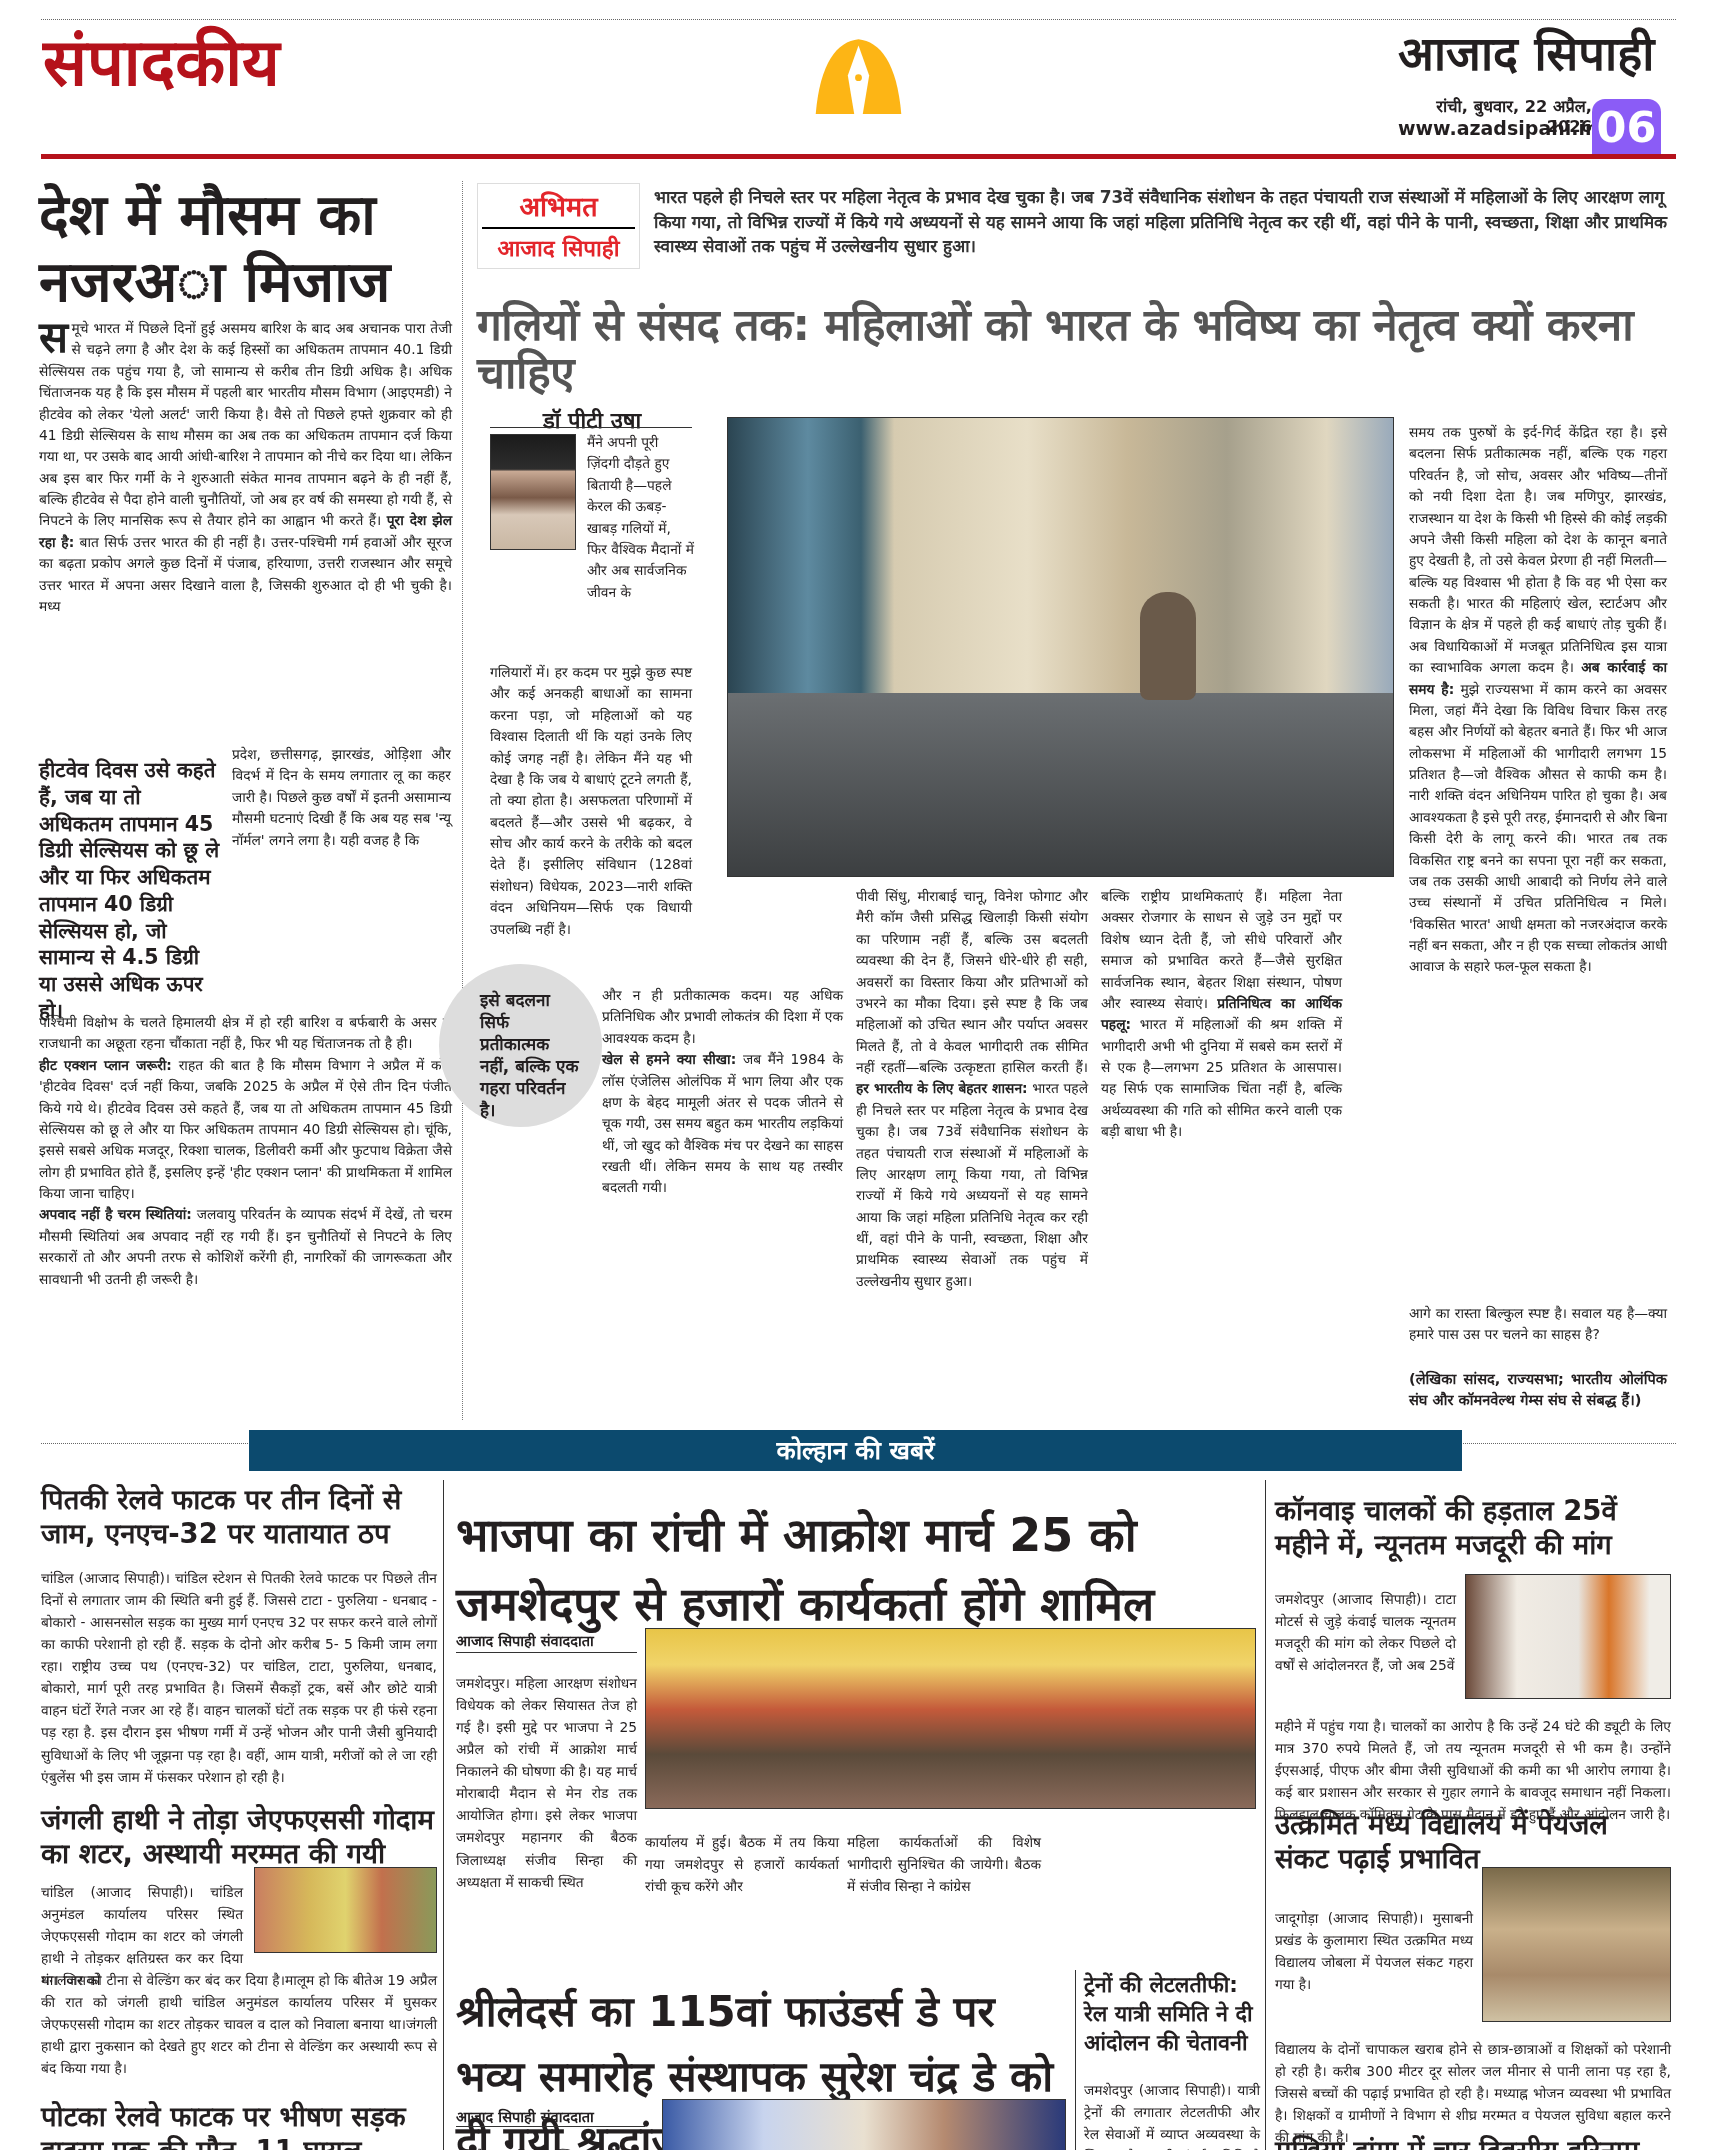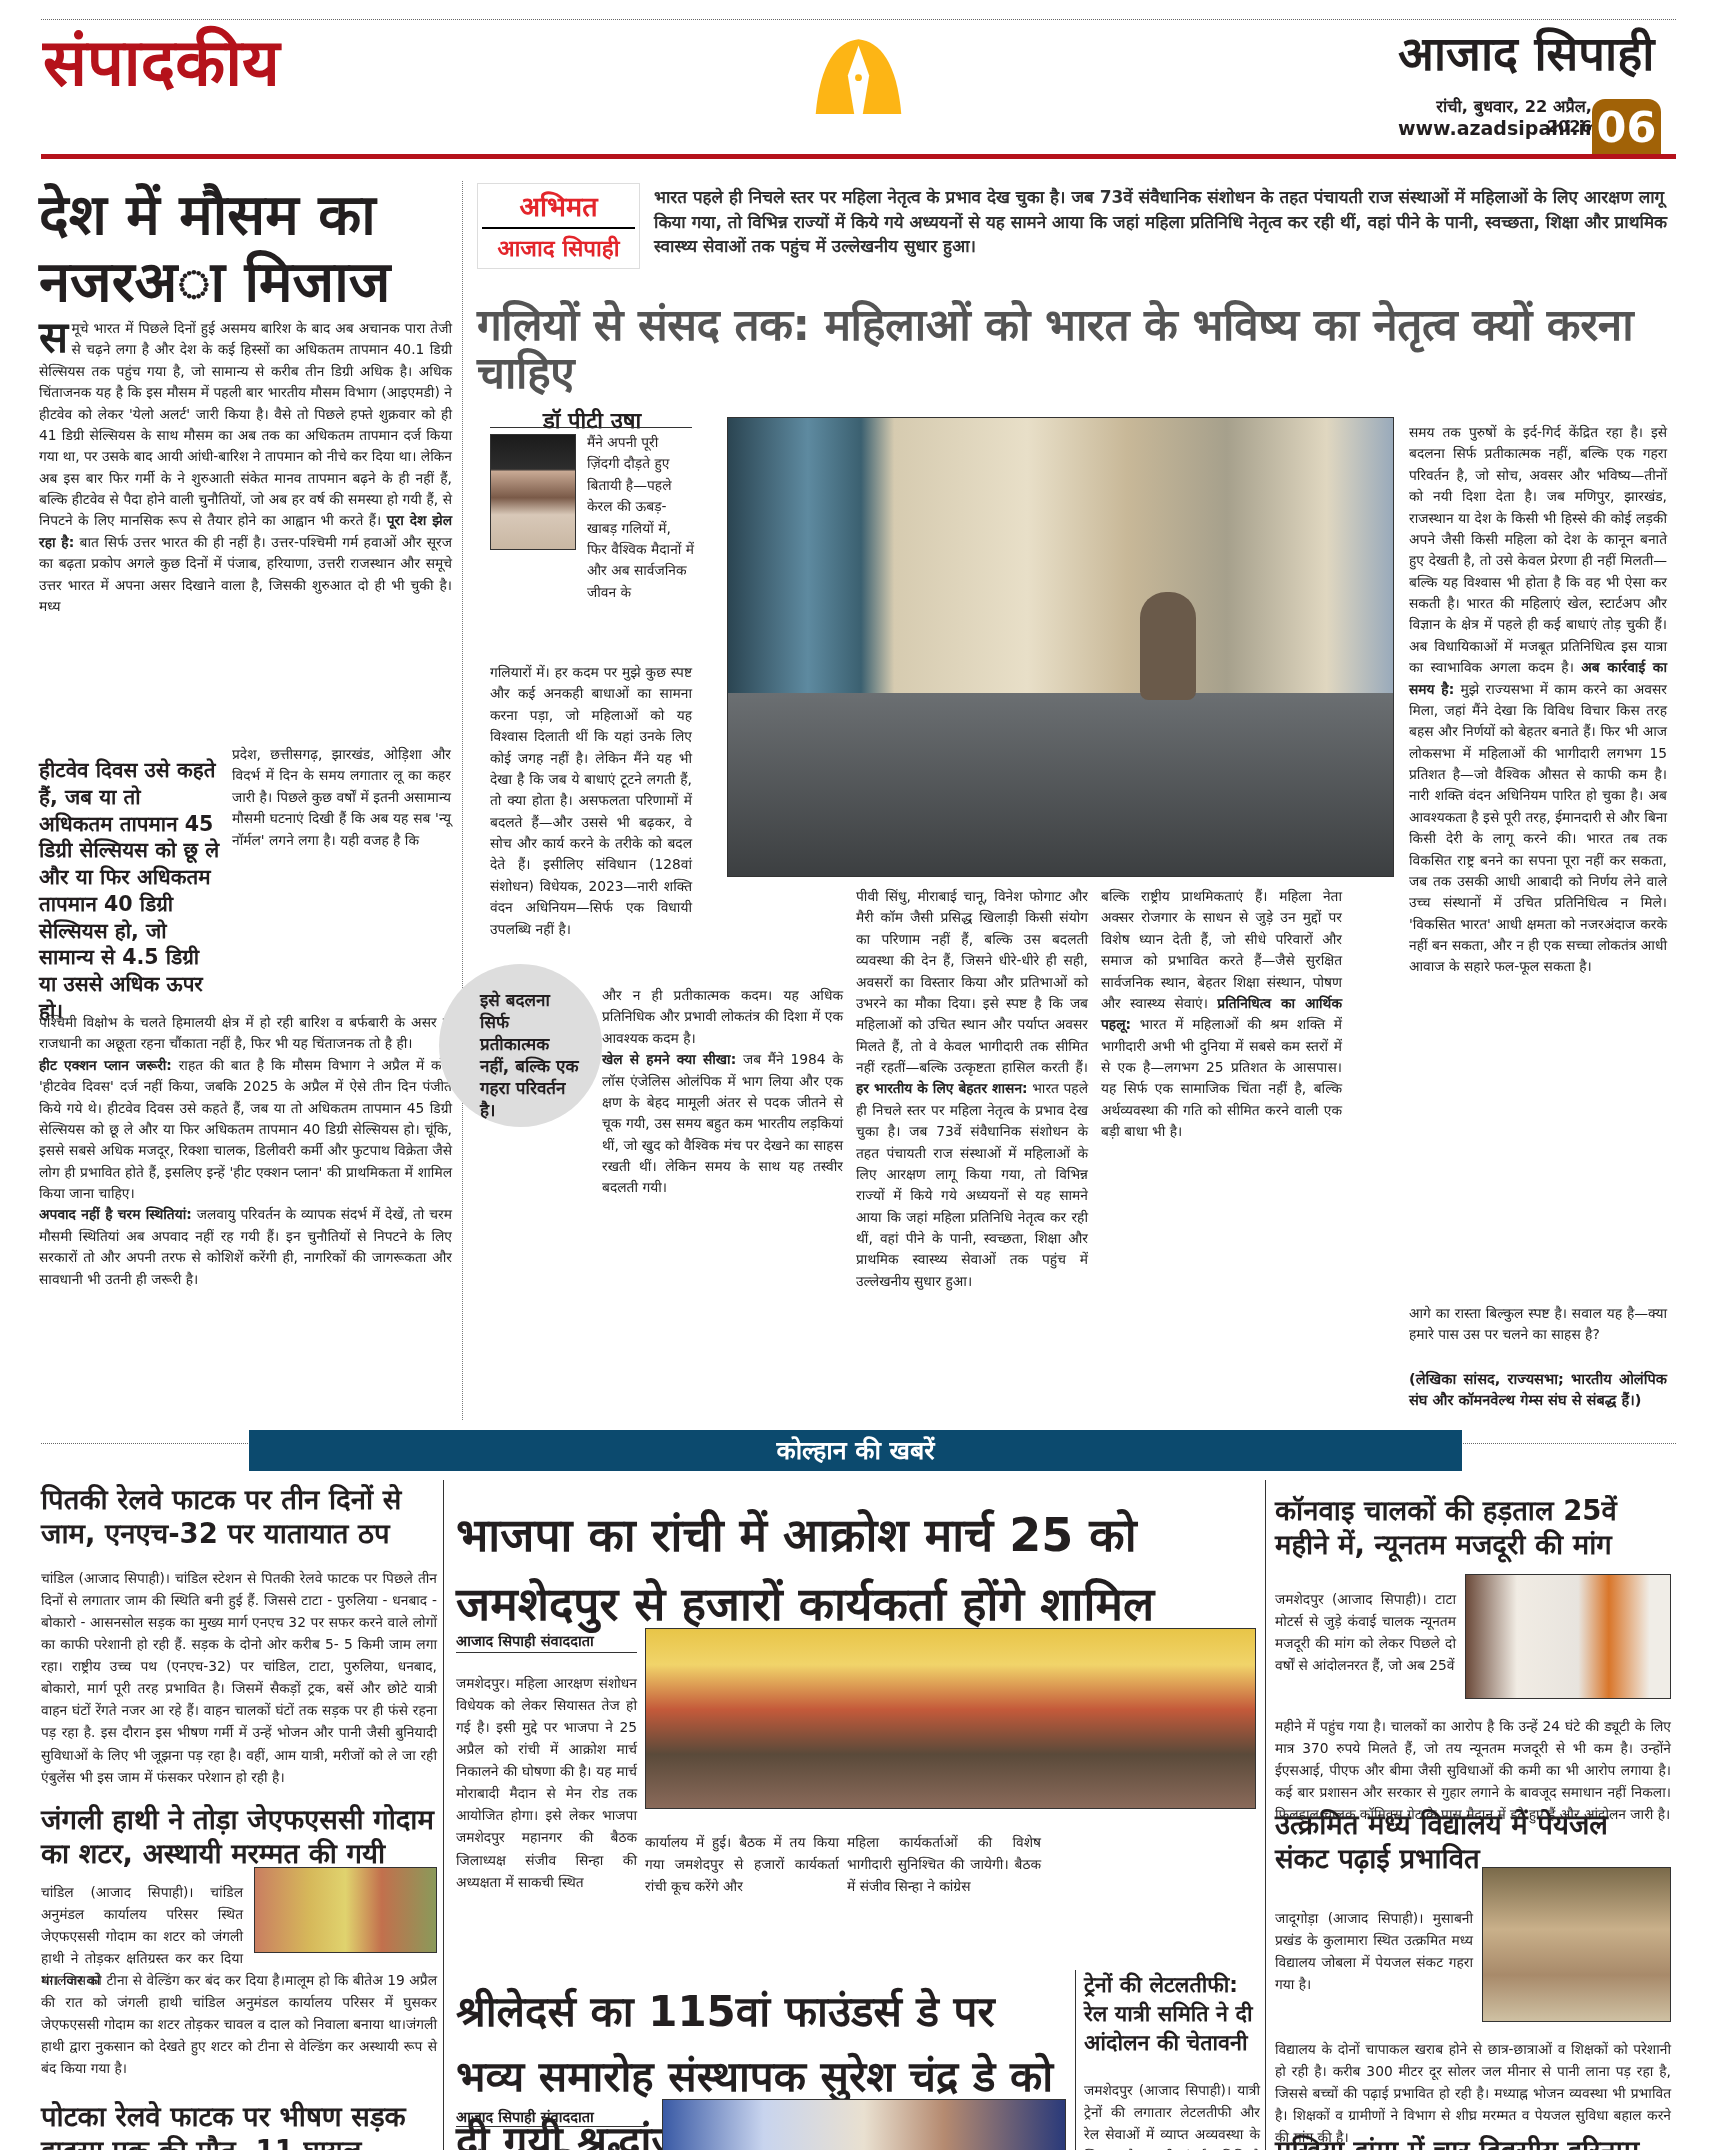--- a/index.html
+++ b/index.html
@@ -110,21 +110,21 @@
 <div class="abs dotline" id="masthead-rule-top"></div>
 <div class="abs" id="section-title" style="color: rgb(181, 18, 27);">संपादकीय</div>
 <svg class="abs" id="pen-nib" viewBox="0 0 500 180">
   <path d="M150 180 C160 60 200 10 250 5 C300 10 340 60 350 180 Z" fill="#fdb515"></path>
   <path d="M240 180 L225 90 L250 20 L275 90 L260 180 Z" fill="#fff"></path>
   <circle cx="250" cy="95" r="8" fill="#fdb515"></circle>
 </svg>
 <div class="abs" id="paper-name">आजाद सिपाही</div>
 <div class="abs" id="paper-date">रांची, बुधवार, 22 अप्रैल, 2026</div>
 <div class="abs" id="paper-url">www.azadsipahi.in</div>
-<div class="abs" id="page-number" style="background: #a16207;">06</div>
+<div class="abs" id="page-number" style="background: #8b5cf6;">06</div>
 <div class="abs" id="masthead-rule-red" style="background: rgb(181, 18, 27);"></div>
 
 <div class="abs" id="edit-headline">देश में मौसम का नजरअा मिजाज</div>
 <div class="abs body-text" id="edit-body">
   <span class="dropcap">स</span>
   <span>मूचे भारत में पिछले दिनों हुई असमय बारिश के बाद अब अचानक पारा तेजी से चढ़ने लगा है और देश के कई हिस्सों का अधिकतम तापमान 40.1 डिग्री सेल्सियस तक पहुंच गया है, जो सामान्य से करीब तीन डिग्री अधिक है। अधिक चिंताजनक यह है कि इस मौसम में पहली बार भारतीय मौसम विभाग (आइएमडी) ने हीटवेव को लेकर 'येलो अलर्ट' जारी किया है। वैसे तो पिछले हफ्ते शुक्रवार को ही 41 डिग्री सेल्सियस के साथ मौसम का अब तक का अधिकतम तापमान दर्ज किया गया था, पर उसके बाद आयी आंधी-बारिश ने तापमान को नीचे कर दिया था। लेकिन अब इस बार फिर गर्मी के ने शुरुआती संकेत मानव तापमान बढ़ने के ही नहीं हैं, बल्कि हीटवेव से पैदा होने वाली चुनौतियों, जो अब हर वर्ष की समस्या हो गयी हैं, से निपटने के लिए मानसिक रूप से तैयार होने का आह्वान भी करते हैं।</span>
   <span class="subhead">पूरा देश झेल रहा है:</span>
   <span>बात सिर्फ उत्तर भारत की ही नहीं है। उत्तर-पश्चिमी गर्म हवाओं और सूरज का बढ़ता प्रकोप अगले कुछ दिनों में पंजाब, हरियाणा, उत्तरी राजस्थान और समूचे उत्तर भारत में अपना असर दिखाने वाला है, जिसकी शुरुआत दो ही भी चुकी है। मध्य</span>
 </div>
 <div class="abs" id="edit-pull">हीटवेव दिवस उसे कहते हैं, जब या तो अधिकतम तापमान 45 डिग्री सेल्सियस को छू ले और या फिर अधिकतम तापमान 40 डिग्री सेल्सियस हो, जो सामान्य से 4.5 डिग्री या उससे अधिक ऊपर हो।</div>

